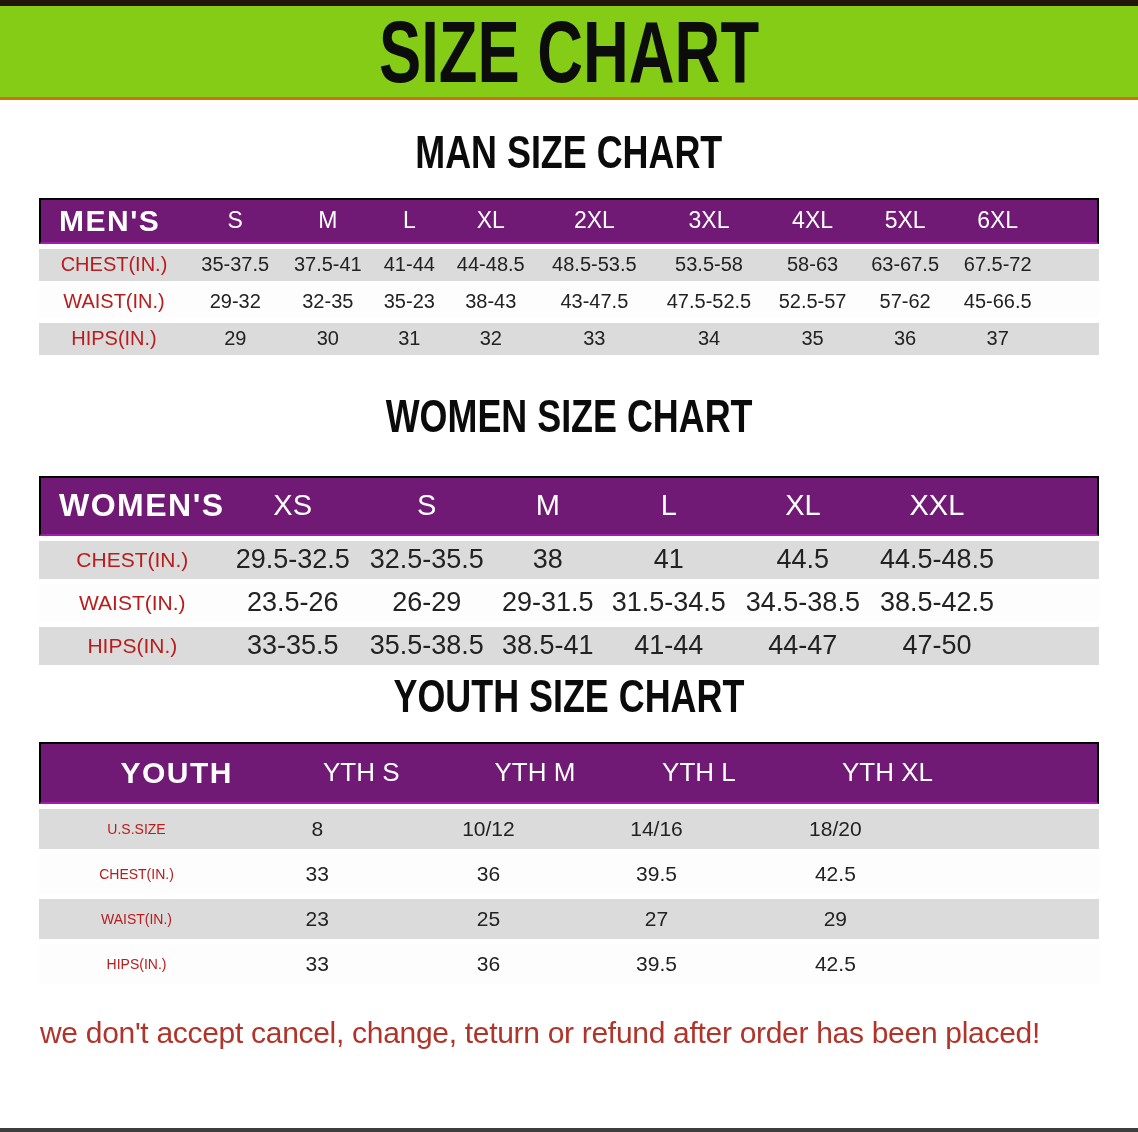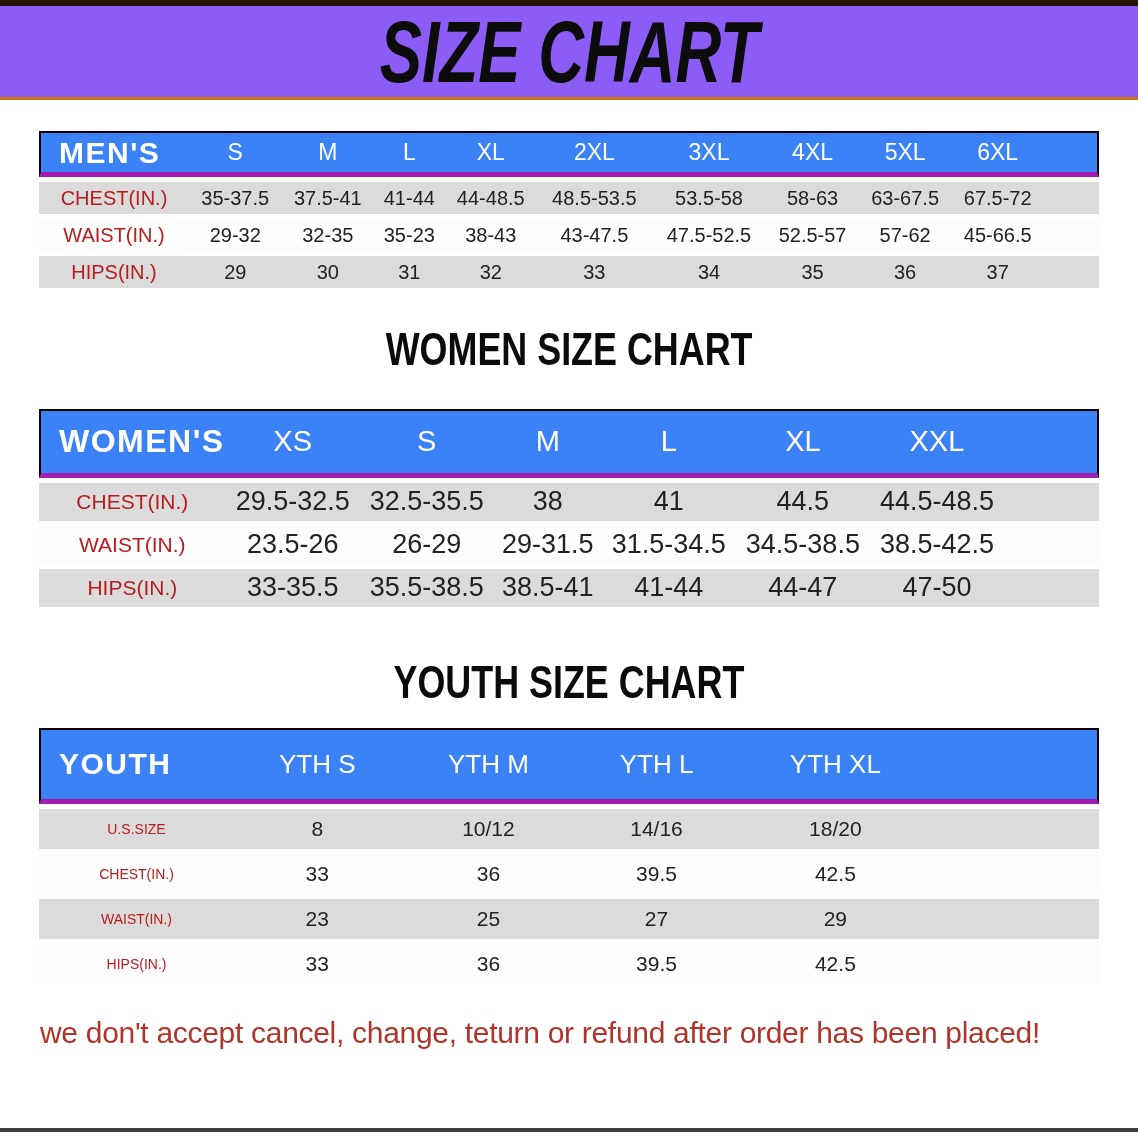--- a/index.html
+++ b/index.html
@@ -52,25 +52,25 @@
   }
 
   .size-table {
     width: 1060px;
     margin: 0 auto;
     border-collapse: separate;
     border-spacing: 0 5px;
     table-layout: auto;
   }
   .head-row th {
-    background: #3b82f6;
+    background: #701a75;
     color: #ffffff;
     vertical-align: middle;
     border-top: 2px solid #000;
-    border-bottom: 5px solid #a21caf;
+    border-bottom: 2px solid #a21caf;
   }
   .head-row th:first-child { border-left: 2px solid #000; }
   .head-row th:last-child  { border-right: 2px solid #000; }
   .tbl-name {
     text-align: left;
     padding-left: 18px;
     font-weight: bold;
     letter-spacing: 1.5px;
     white-space: nowrap;
   }
@@ -88,31 +88,31 @@
   .s0 .head-row th { height: 46px; }
   .s0 .tbl-name { font-size: 30px; }
   .s0 .col-head { font-size: 23px; }
   .s0 td { height: 32px; font-size: 20px; }
   .s0 .row-label { width: 150px; font-size: 20px; }
   .s0 .spacer { width: 55px; }
 
   
   .s1 { margin-top: 30px; }
   .s1 .section-heading { margin-bottom: 28px; }
-  .s1 .head-row th { height: 69px; }
+  .s1 .head-row th { height: 60px; }
   .s1 .tbl-name { font-size: 32px; }
   .s1 .col-head { font-size: 29px; }
   .s1 td { height: 38px; font-size: 27px; }
   .s1 .row-label { width: 165px; font-size: 21px; }
   .s1 .spacer { width: 95px; }
 
   
-  .s2 { margin-top: 44px; }
+  .s2 { }
   .s2 .section-heading { margin-bottom: 14px; }
-  .s2 .head-row th { height: 76px; }
+  .s2 .head-row th { height: 62px; text-align: right; }
   .s2 .tbl-name { font-size: 30px; }
   .s2 .col-head { font-size: 26px; }
   .s2 td { height: 40px; font-size: 21px; }
   .s2 .row-label { width: 195px; font-size: 14px; }
   .s2 .spacer { width: 165px; }
 
   .disclaimer {
     margin: 22px 20px 0 40px;
     font-size: 30px;
     line-height: 44px;
@@ -126,26 +126,29 @@
     height: 4px;
     background: #3e3e3e;
   }
 </style>
 </head>
 <body>
 
 <div class="page">
   <div class="top-strip"></div>
 
-  <header class="banner" style="background: #8b5cf6; font-style: italic;">
+  <header class="banner" style="background: #84cc16;">
     <h1 class="banner-title">SIZE CHART</h1>
   </header>
 
   <main id="sections">
   <section class="size-section s0">
+    <h2 class="section-heading">
+      <span class="heading-text">MAN SIZE CHART</span>
+    </h2>
     <table class="size-table">
       <thead>
         <tr class="head-row">
               <th class="tbl-name">MEN'S</th>
               <th class="col-head">S</th>
               <th class="col-head">M</th>
               <th class="col-head">L</th>
               <th class="col-head">XL</th>
               <th class="col-head">2XL</th>
               <th class="col-head">3XL</th>

